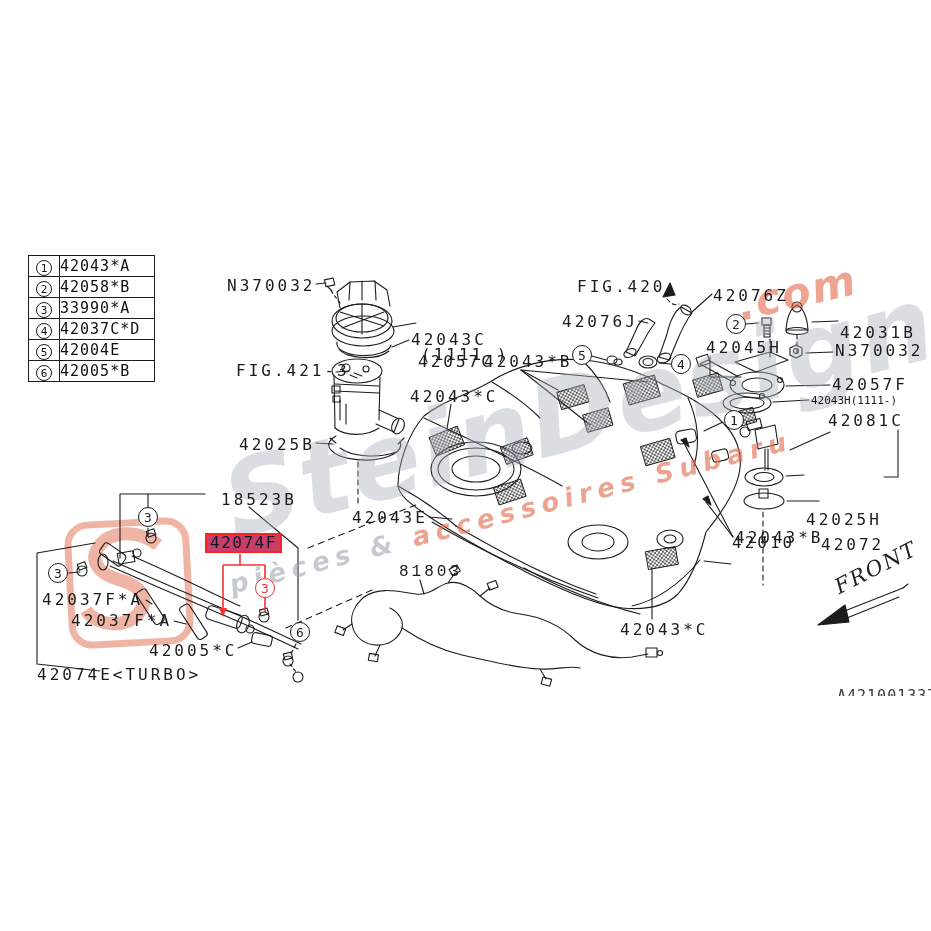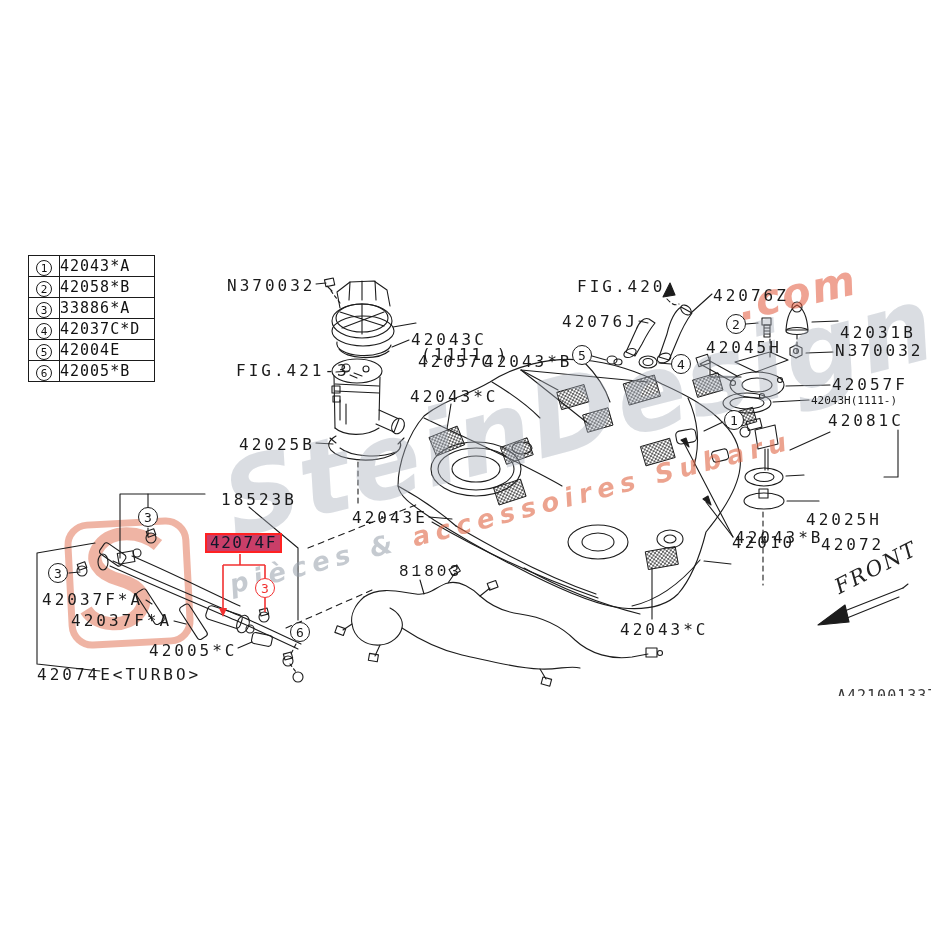--- a/index.html
+++ b/index.html
@@ -323,21 +323,21 @@
         <tr>
           <td class="lc"><span class="lnum">1</span></td>
           <td class="lcode">42043*A</td>
         </tr>
         <tr>
           <td class="lc"><span class="lnum">2</span></td>
           <td class="lcode">42058*B</td>
         </tr>
         <tr>
           <td class="lc"><span class="lnum">3</span></td>
-          <td class="lcode">33886*A</td>
+          <td class="lcode">33990*A</td>
         </tr>
         <tr>
           <td class="lc"><span class="lnum">4</span></td>
           <td class="lcode">42037C*D</td>
         </tr>
         <tr>
           <td class="lc"><span class="lnum">5</span></td>
           <td class="lcode">42004E</td>
         </tr>
         <tr>

